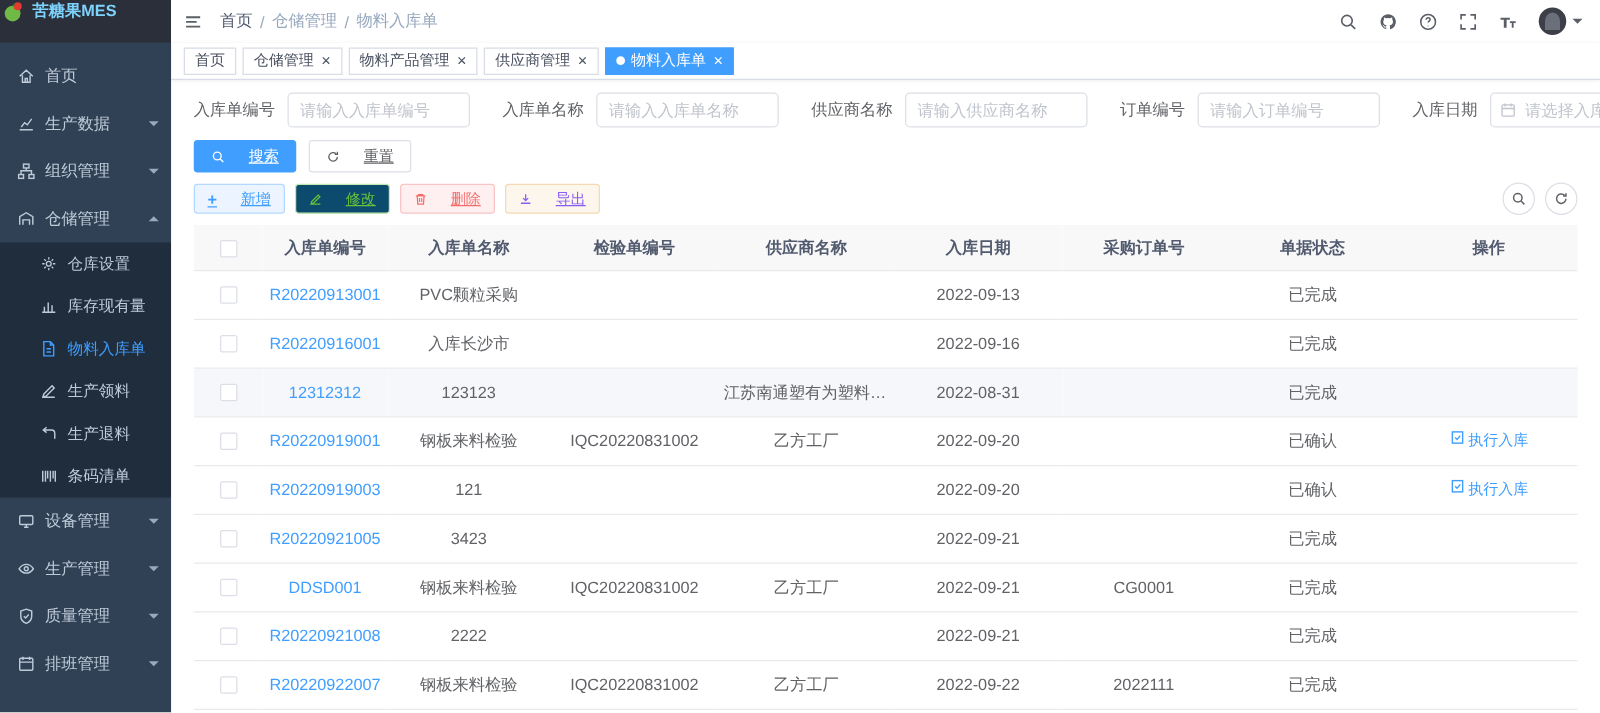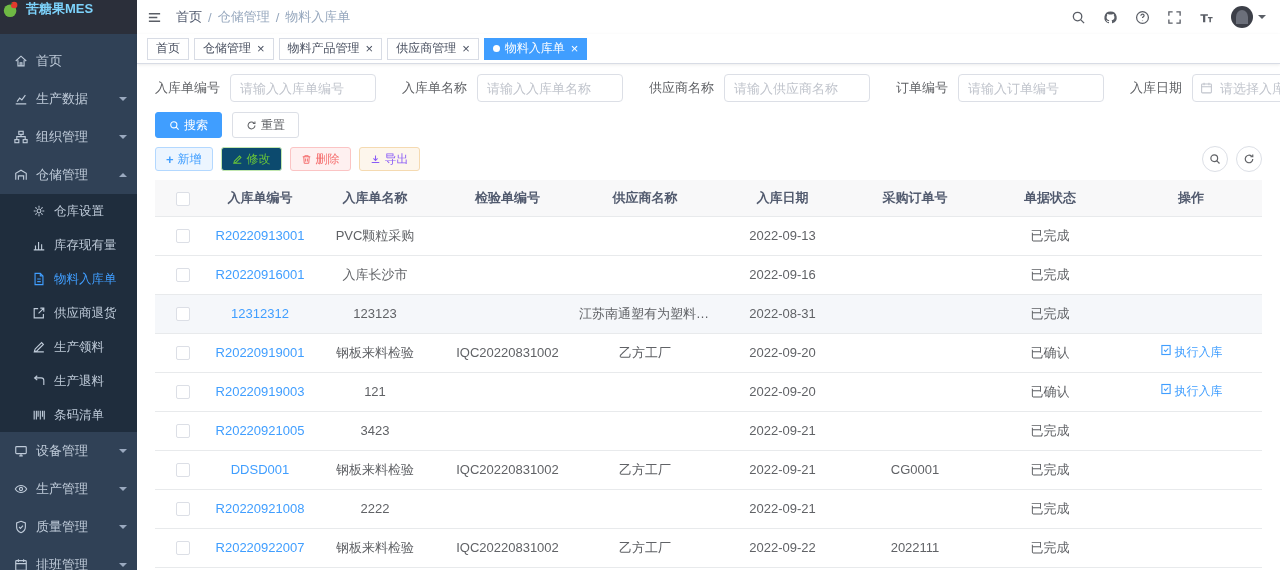--- a/index.html
+++ b/index.html
@@ -50,21 +50,21 @@
   .field:last-child { margin-right:0; }
   .field label { margin-right:10px; white-space:nowrap; color:#606266; font-size:13px; }
   .field input { width:146px; height:28px; border:1px solid #dcdfe6; border-radius:4px; padding:0 9px; font-size:13px; color:#606266; outline:none; background:#fff; }
   input::placeholder { color:#c0c4cc; }
   .date-wrap { position:relative; display:inline-flex; }
   .date-wrap input { padding-left:27px; }
   .cal-icon { position:absolute; left:8px; top:50%; transform:translateY(-50%); color:#c0c4cc; display:inline-flex; }
   .cal-icon svg { width:13px; height:13px; }
 
   .btn-row { margin-top:10px; display:flex; gap:10px; }
-  .btn { display:inline-flex; align-items:center; gap:4px; height:26px; padding:0 13px; border-radius:3px; font-size:12px; cursor:pointer; border:1px solid #dcdfe6; background:#fff; color:#606266; white-space:nowrap; }
+  .btn { display:inline-flex; align-items:center; gap:19px; height:26px; padding:0 13px; border-radius:3px; font-size:12px; cursor:pointer; border:1px solid #dcdfe6; background:#fff; color:#606266; white-space:nowrap;text-decoration:underline; }
   .btn svg { width:11px; height:11px; }
   .btn.primary { background:#409eff; border-color:#409eff; color:#fff; }
 
   .action-row { margin-top:8px; display:flex; align-items:center; gap:8px; }
   .btn.mini { height:24px; padding:0 10px; }
   .plain-primary { color:#409eff; background:#ecf5ff; border-color:#b3d8ff; }
   .plain-success { color:#67c23a; background:#0c4a6e; border-color:#c2e7b0; }
   .plain-danger  { color:#f56c6c; background:#fef0f0; border-color:#fbc4c4; }
   .plain-warning { color:#8b5cf6; background:#fdf6ec; border-color:#f5dab1; }
   .plus { font-size:13px; font-weight:bold; line-height:1; }
@@ -159,28 +159,20 @@
           <span>库存现有量</span>
         </div>
         <div class="menu-item active">
           <span class="mi">
               <svg viewBox="0 0 16 16" fill="none" stroke="currentColor" stroke-width="1.3">
                 <path d="M3.5 1.5h6l3 3v10h-9z"></path>
                 <path d="M9.5 1.5v3h3M6 8h4M6 11h4"></path>
               </svg>
             </span>
           <span>物料入库单</span>
-        </div>
-        <div class="menu-item">
-          <span class="mi">
-              <svg viewBox="0 0 16 16" fill="none" stroke="currentColor" stroke-width="1.3">
-                <path d="M7 3H2.5v10.5H13V9M9.5 2.5H13.5V6.5M13 3 7.5 8.5"></path>
-              </svg>
-            </span>
-          <span>供应商退货</span>
         </div>
         <div class="menu-item">
           <span class="mi">
               <svg viewBox="0 0 16 16" fill="none" stroke="currentColor" stroke-width="1.3">
                 <path d="M2.5 13.5h11M3.5 10.5 11 3l2 2-7.5 7.5-2.8.8z"></path>
               </svg>
             </span>
           <span>生产领料</span>
         </div>
         <div class="menu-item">

